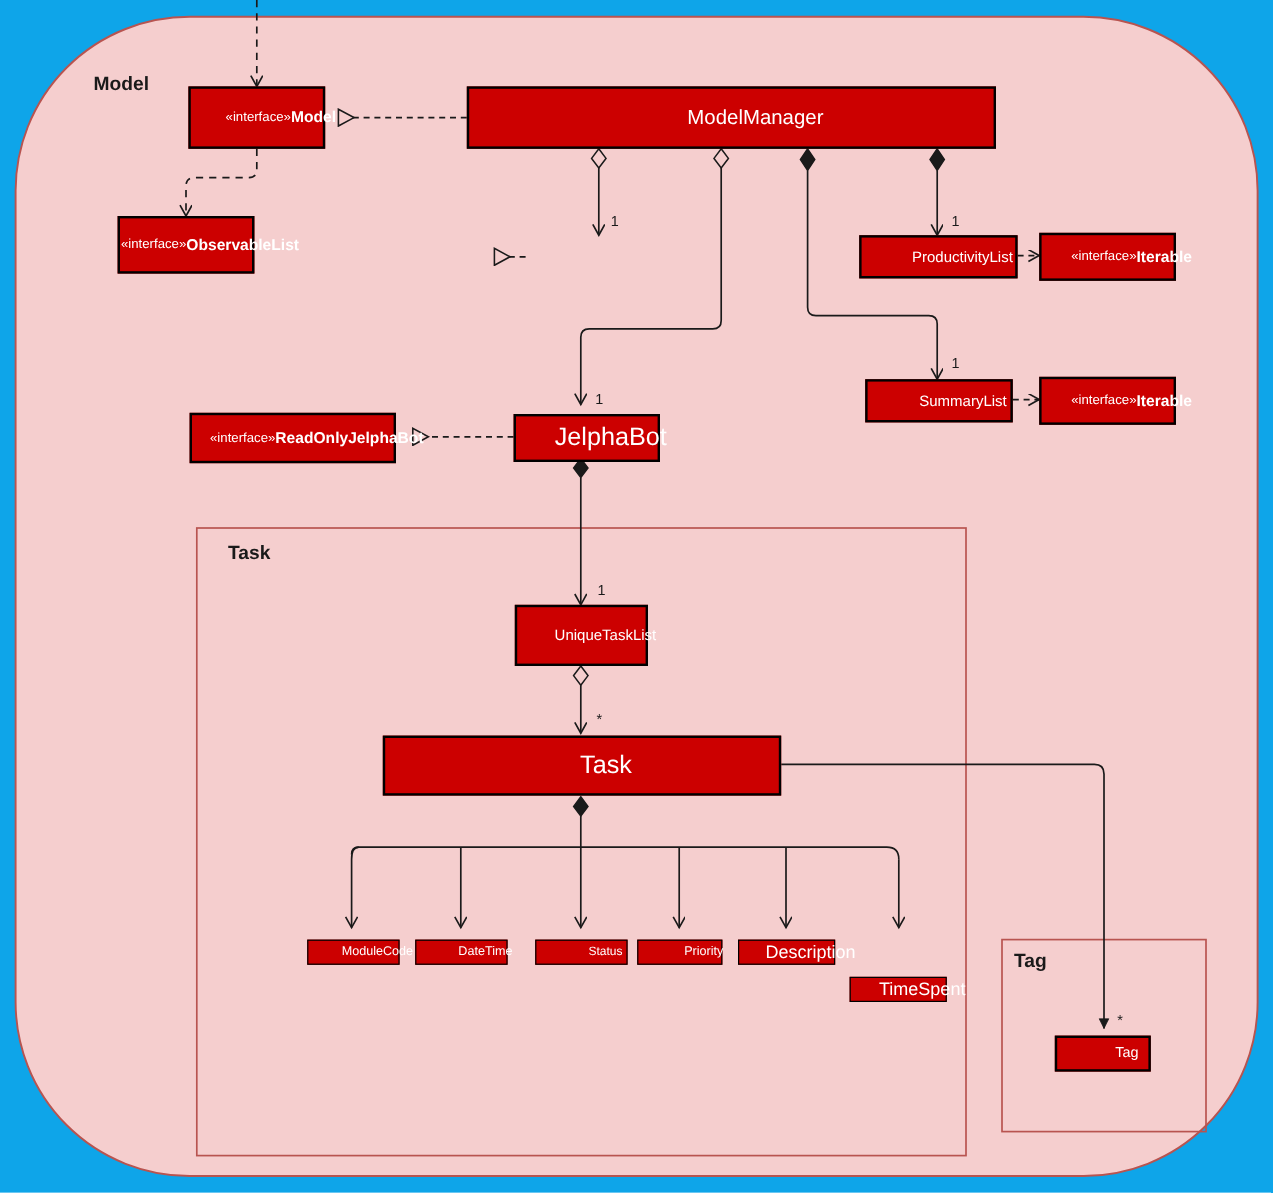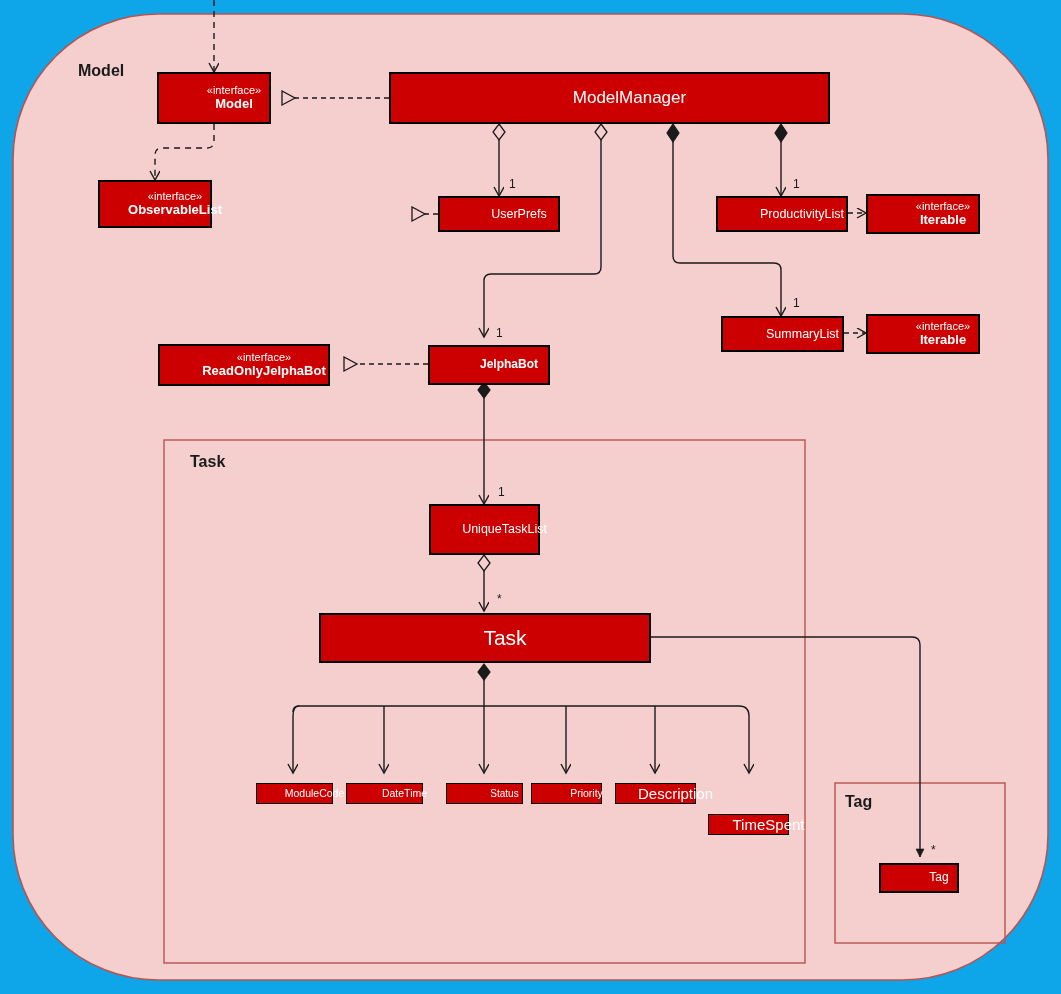--- a/index.html
+++ b/index.html
@@ -22,21 +22,21 @@
     width: 1061px;
     height: 994px;
   }
   .uml-box {
     position: absolute;
     background: #CC0000;
     border: 2px solid #000000;
     box-sizing: border-box;
     color: #ffffff;
     display: flex;
-    flex-direction: column;
+    flex-direction: row;
     align-items: center;
     justify-content: center;
     text-align: center;
     line-height: 1.15;
     z-index: 5;
     padding-left: 40px;
   }
   .stereo {
     font-size: 11px;
     font-weight: normal;
@@ -173,23 +173,20 @@
   <div class="uml-box" style="left:389px; top:72px; width:441px; height:52px; font-size:17px;">
     <span class="cname" style="font-size:17px;">ModelManager</span>
   </div>
 
   <div class="uml-box" style="left:98px; top:180px; width:114px; height:48px;">
     <span class="stereo">«interface»</span>
     <span class="iname">ObservableList</span>
   </div>
 
 
-  <div class="uml-box" style="left:438px; top:196px; width:122px; height:36px; font-size:12.5px;">
-    <span class="cname">UserPrefs</span>
-  </div>
 
   <div class="uml-box" style="left:716px; top:196px; width:132px; height:36px; font-size:12.5px;">
     <span class="cname">ProductivityList</span>
   </div>
 
   <div class="uml-box" style="left:866px; top:194px; width:114px; height:40px;">
     <span class="stereo">«interface»</span>
     <span class="iname">Iterable</span>
   </div>
 
@@ -201,21 +198,21 @@
     <span class="stereo">«interface»</span>
     <span class="iname">Iterable</span>
   </div>
 
   <div class="uml-box" style="left:158px; top:344px; width:172px; height:42px;">
     <span class="stereo">«interface»</span>
     <span class="iname">ReadOnlyJelphaBot</span>
   </div>
 
   <div class="uml-box" style="left:428px; top:345px; width:122px; height:40px;">
-    <span class="cname" style="font-size:12px;font-weight:bold;">JelphaBot</span>
+    <span class="cname" style="font-size:21px;">JelphaBot</span>
   </div>
 
   <div class="uml-box" style="left:429px; top:504px; width:111px; height:51px; font-size:12.5px;">
     <span class="cname">UniqueTaskList</span>
   </div>
 
   <div class="uml-box" style="left:319px; top:613px; width:332px; height:50px;">
     <span class="cname" style="font-size:21px;">Task</span>
   </div>
 

